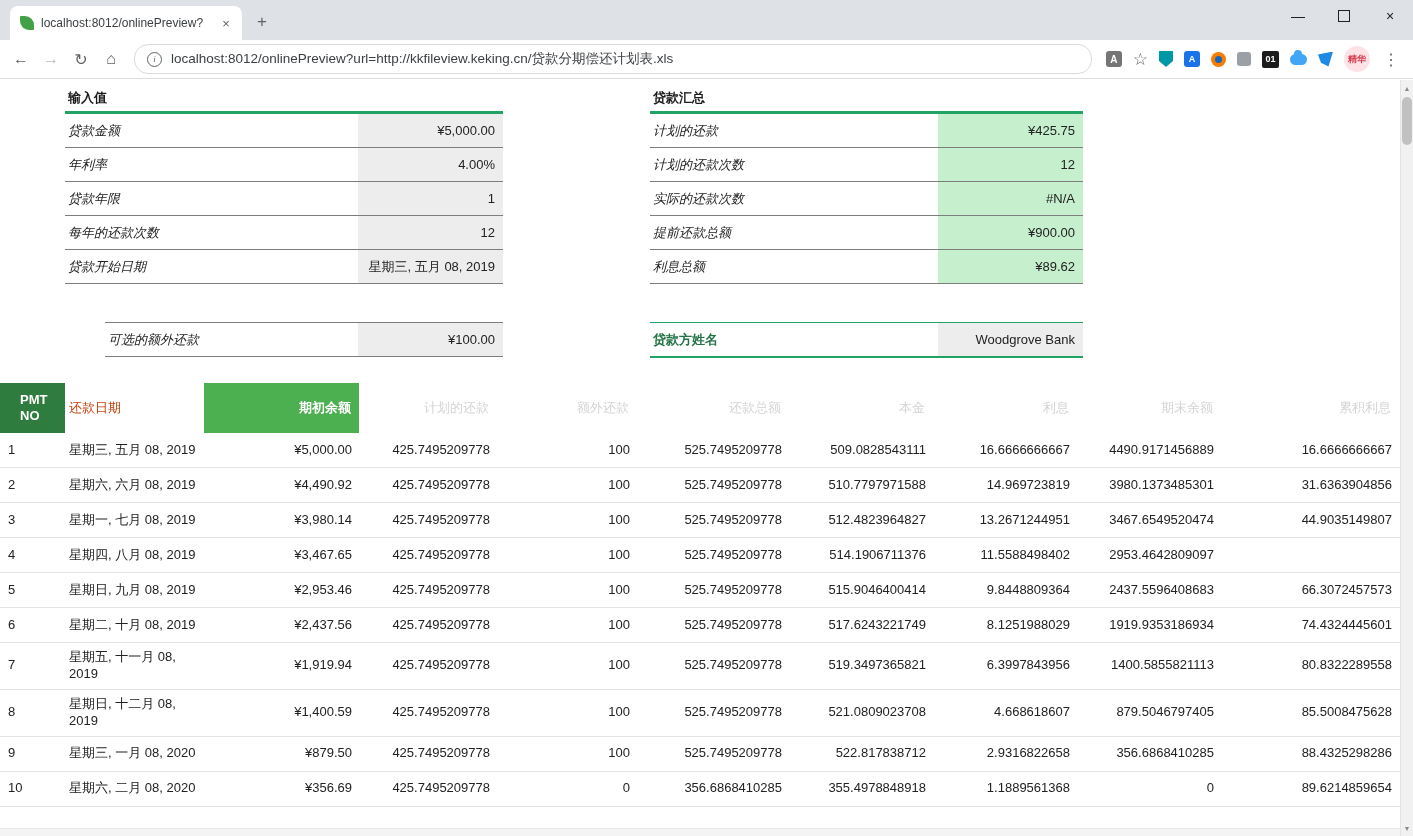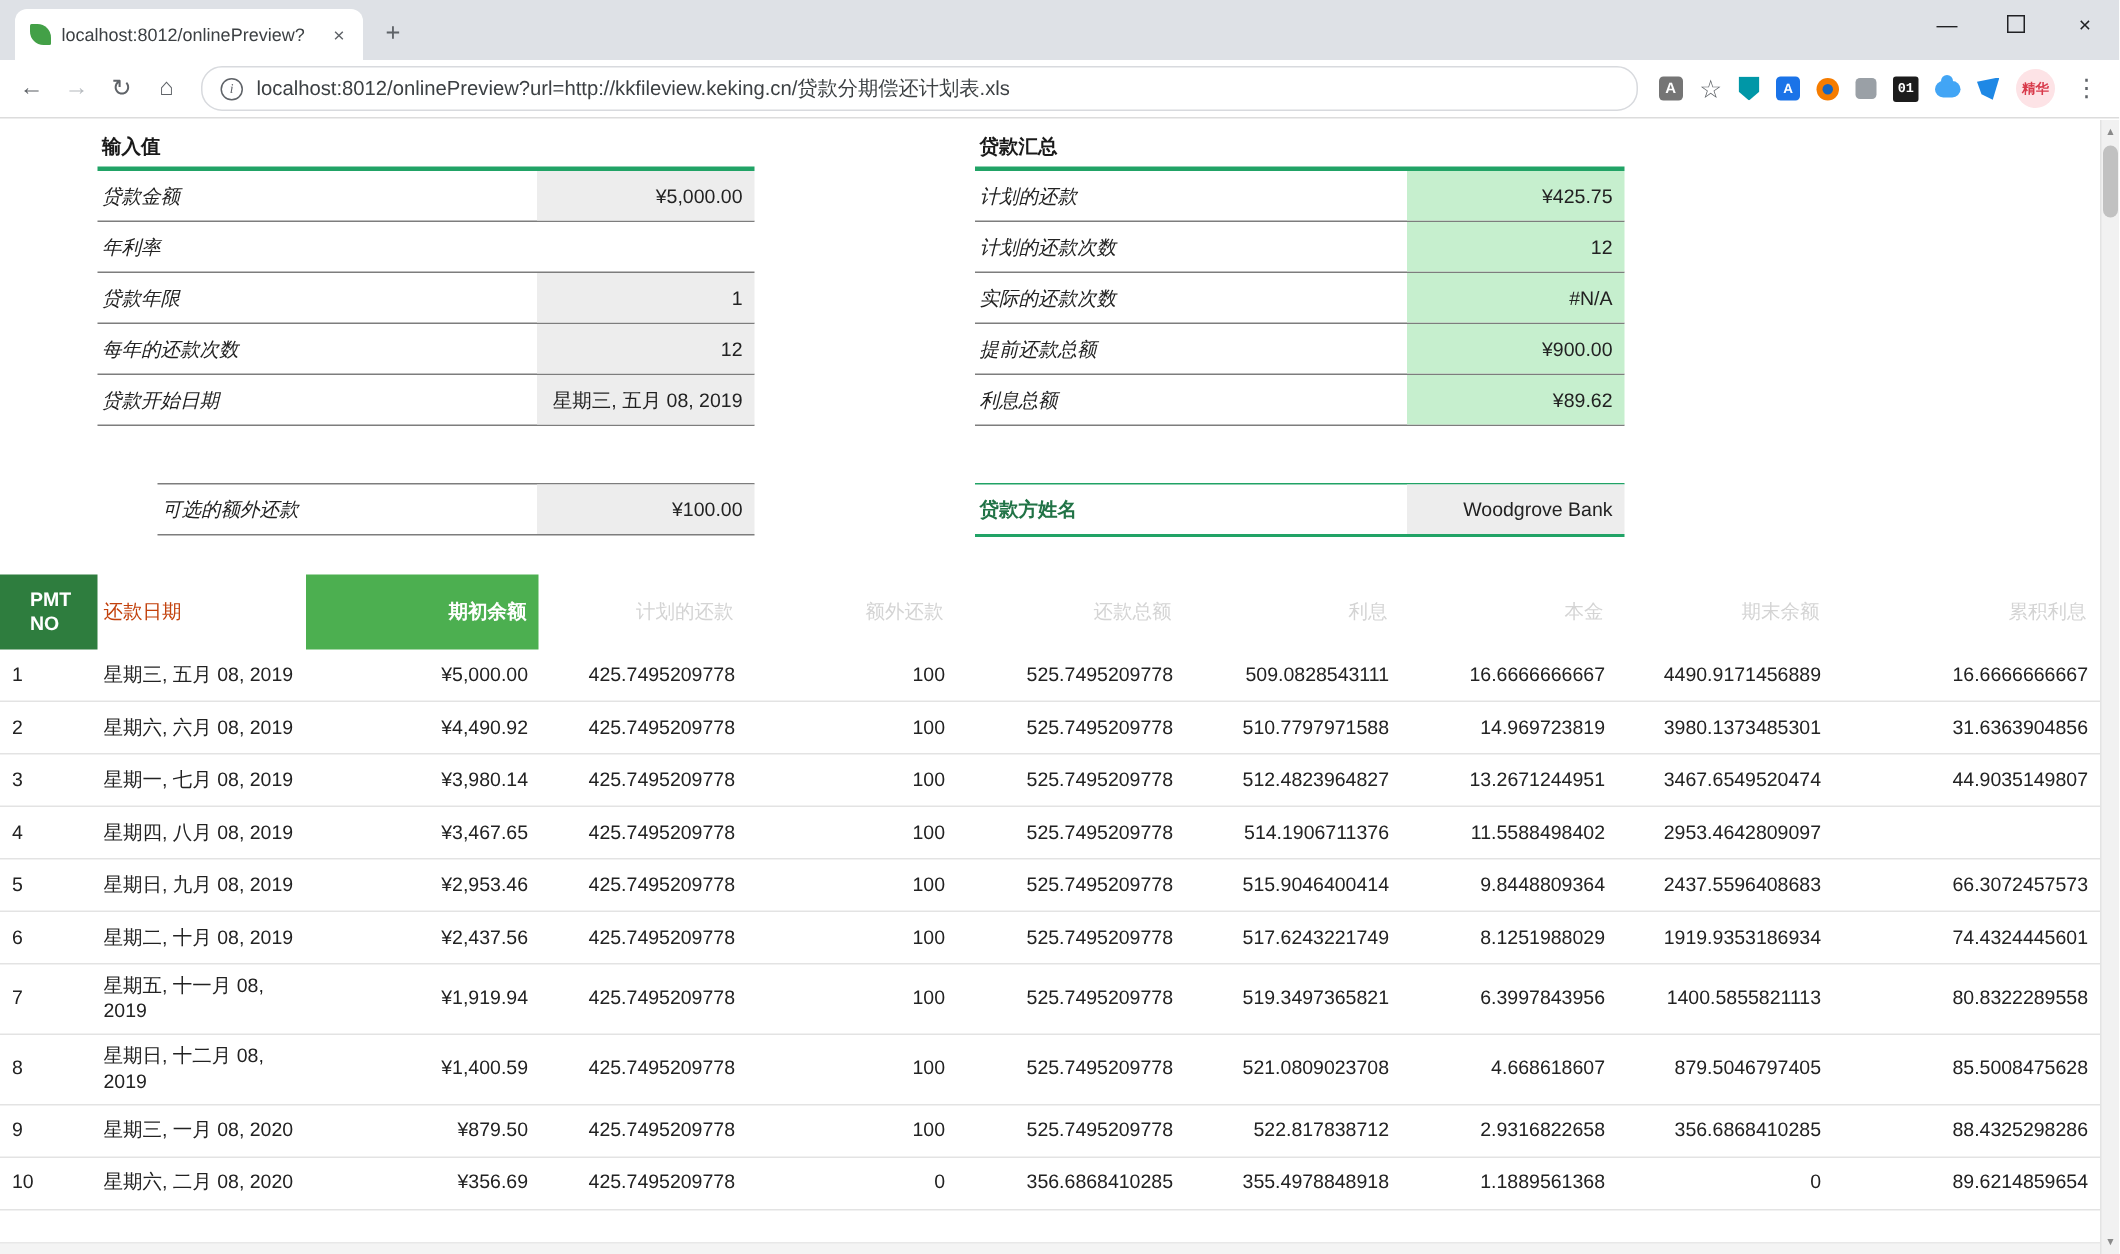--- a/index.html
+++ b/index.html
@@ -26,21 +26,21 @@
   .url-text{font-size:13.5px;color:#3c4043;white-space:nowrap;overflow:hidden;text-overflow:ellipsis;}
   .ext-area{display:flex;align-items:center;gap:11px;padding:0 6px;flex:none;}
   .ico{display:inline-flex;align-items:center;justify-content:center;flex:none;}
   .translate-ico{width:16px;height:16px;background:#757575;border-radius:3px;color:#fff;font-size:10px;font-weight:bold;}
   .star-ico{font-size:17px;color:#5f6368;}
   .shield-ico{width:14px;height:16px;background:#0097a7;clip-path:polygon(0 0,100% 0,100% 62%,50% 100%,0 62%);}
   .blue-sq-ico{width:16px;height:16px;background:#1a73e8;border-radius:3px;color:#fff;font-size:9px;font-weight:bold;}
   .orange-circle-ico{width:15px;height:15px;border-radius:50%;background:#f57c00;position:relative;}
   .orange-circle-ico::after{content:"";position:absolute;left:4px;top:4px;width:7px;height:7px;border-radius:50%;background:#1565c0;}
   .gray-ico{width:14px;height:14px;background:#9aa0a6;border-radius:3px;}
-  .badge01-ico{width:17px;height:17px;background:#1c1c1c;border-radius:2px;color:#fff;font-size:9px;font-weight:bold;font-family:Liberation Mono, monospace;}
+  .badge01-ico{width:17px;height:17px;background:#1c1c1c;border-radius:2px;color:#fff;font-size:9px;font-weight:bold;}
   .cloud-ico{width:17px;height:11px;background:#42a5f5;border-radius:7px;position:relative;}
   .cloud-ico::after{content:"";position:absolute;left:4px;top:-4px;width:8px;height:8px;border-radius:50%;background:#42a5f5;}
   .bird-ico{width:15px;height:15px;background:#1e88e5;clip-path:polygon(0 20%,100% 0,70% 100%,20% 75%);}
   .avatar{width:26px;height:26px;border-radius:50%;background:#fde3e6;color:#d83a4b;font-size:9px;display:flex;align-items:center;justify-content:center;font-weight:bold;}
   .menu-dots{font-size:16px;color:#5f6368;width:20px;text-align:center;}
 
   
   .sheet{position:absolute;top:80px;left:0;width:1400px;bottom:8px;background:#fff;overflow:hidden;font-size:13px;color:#222;}
 
   .panel{position:absolute;top:6px;}
@@ -133,20 +133,21 @@
       <div class="panel-title">输入值</div>
       <div>
 
           <div class="panel-row">
             <div class="panel-label">贷款金额</div>
             <div class="panel-value">¥5,000.00</div>
           </div>
 
           <div class="panel-row">
             <div class="panel-label">年利率</div>
+            <div class="panel-value">4.00%</div>
           </div>
 
           <div class="panel-row">
             <div class="panel-label">贷款年限</div>
             <div class="panel-value">1</div>
           </div>
 
           <div class="panel-row">
             <div class="panel-label">每年的还款次数</div>
             <div class="panel-value">12</div>
@@ -201,22 +202,22 @@
     </div>
 
     <div class="sched">
       <div class="sched-header">
         <div class="hc h-pmt">PMT NO</div>
         <div class="hc h-date">还款日期</div>
         <div class="hc h-balance">期初余额</div>
         <div class="hc h-num w-sch">计划的还款</div>
         <div class="hc h-num w-ext">额外还款</div>
         <div class="hc h-num w-tot">还款总额</div>
+        <div class="hc h-num w-pri">本金</div>
         <div class="hc h-num w-int">利息</div>
-        <div class="hc h-num w-pri">本金</div>
         <div class="hc h-num w-end">期末余额</div>
         <div class="hc h-num w-cum">累积利息</div>
       </div>
       <div>
 
           <div class="sched-row">
             <div class="c c-pmt">1</div>
             <div class="c c-date">星期三, 五月 08, 2019</div>
             <div class="c c-num c-bal">¥5,000.00</div>
             <div class="c c-num w-sch">425.7495209778</div>

